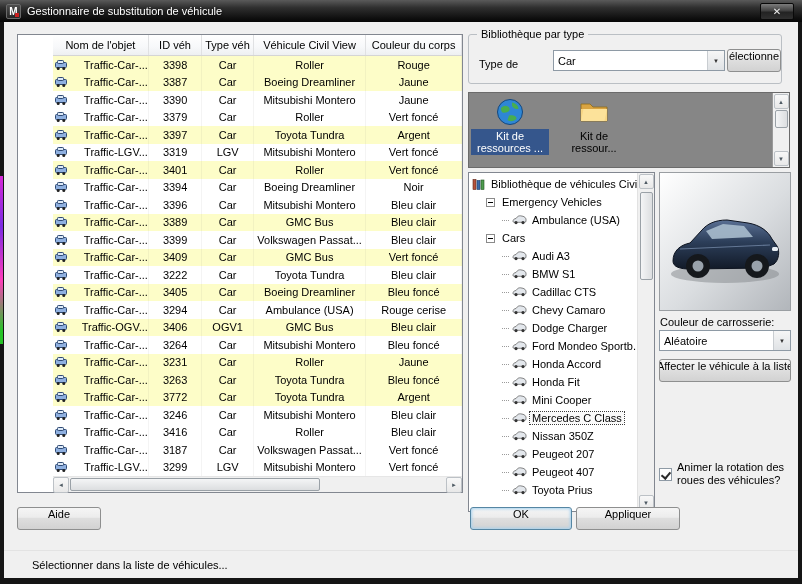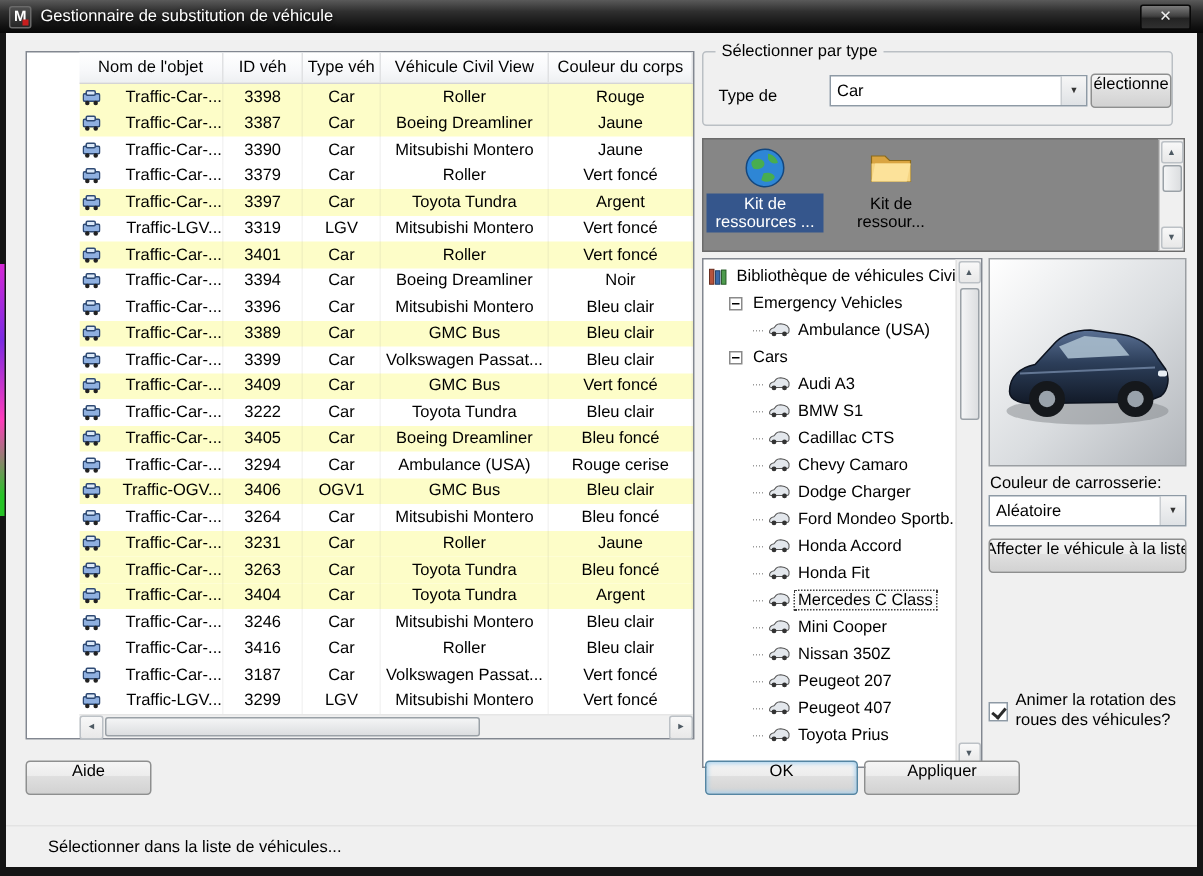--- a/index.html
+++ b/index.html
@@ -436,21 +436,21 @@
         <div class="lv-row hl">
           <div class="cell name w-name">
             <svg width="12" height="12" viewBox="0 0 12 12">
               <rect x="0.5" y="3.5" width="11" height="5" rx="1" fill="#8fb0e0" stroke="#2f4a74"></rect>
               <rect x="2.5" y="1.5" width="6" height="3" rx="0.8" fill="#dce9f8" stroke="#2f4a74"></rect>
               <circle cx="3.2" cy="9.6" r="1.5" fill="#222"></circle>
               <circle cx="8.8" cy="9.6" r="1.5" fill="#222"></circle>
             </svg>
             <span class="txt">Traffic-Car-...</span>
           </div>
-          <div class="cell w-id">3404</div>
+          <div class="cell w-id">3772</div>
           <div class="cell w-type">Car</div>
           <div class="cell w-model">Toyota Tundra</div>
           <div class="cell w-color">Argent</div>
         </div>
         <div class="lv-row">
           <div class="cell name w-name">
             <svg width="12" height="12" viewBox="0 0 12 12">
               <rect x="0.5" y="3.5" width="11" height="5" rx="1" fill="#8fb0e0" stroke="#2f4a74"></rect>
               <rect x="2.5" y="1.5" width="6" height="3" rx="0.8" fill="#dce9f8" stroke="#2f4a74"></rect>
               <circle cx="3.2" cy="9.6" r="1.5" fill="#222"></circle>
@@ -510,21 +510,21 @@
         </div>
       </div>
     <div class="hscroll">
       <div class="sb-btn">◄</div>
       <div class="sb-thumb-h"></div>
       <div class="sb-btn" style="margin-left:auto;">►</div>
     </div>
   </div>
 
   <div class="groupbox">
-    <div class="gb-legend">Sélectionner par type</div>
+    <div class="gb-legend">Bibliothèque par type</div>
     <div class="typede-label">Type de</div>
     <div class="combo type-combo">
       <span class="val">Car</span>
       <span class="arrow">▼</span>
     </div>
     <div class="btn select-btn">
       <span>électionne</span>
     </div>
   </div>
 
@@ -681,32 +681,32 @@
         </div>
         <div class="t-row depth2">
           <span class="t-dash"></span>
           <span class="t-icon">
             <svg width="15" height="10" viewBox="0 0 15 10">
               <path d="M1,6.5 C1,4.5 2,3.9 4,3.5 L5.5,1.7 C6,1.1 7,0.8 8.5,0.8 L11,1.3 C12.5,1.7 13.5,2.7 14,4 L14,6 C14,6.8 13.5,7.3 12.7,7.3 L2.2,7.3 C1.4,7.3 1,7 1,6.5 Z" fill="#e3e7ec" stroke="#555" stroke-width="0.7"></path>
               <circle cx="4" cy="7.6" r="1.6" fill="#333"></circle>
               <circle cx="11" cy="7.6" r="1.6" fill="#333"></circle>
             </svg>
           </span>
+          <span class="t-label">Mini Cooper</span>
+        </div>
+        <div class="t-row depth2">
+          <span class="t-dash"></span>
+          <span class="t-icon">
+            <svg width="15" height="10" viewBox="0 0 15 10">
+              <path d="M1,6.5 C1,4.5 2,3.9 4,3.5 L5.5,1.7 C6,1.1 7,0.8 8.5,0.8 L11,1.3 C12.5,1.7 13.5,2.7 14,4 L14,6 C14,6.8 13.5,7.3 12.7,7.3 L2.2,7.3 C1.4,7.3 1,7 1,6.5 Z" fill="#e3e7ec" stroke="#555" stroke-width="0.7"></path>
+              <circle cx="4" cy="7.6" r="1.6" fill="#333"></circle>
+              <circle cx="11" cy="7.6" r="1.6" fill="#333"></circle>
+            </svg>
+          </span>
           <span class="t-label selected">Mercedes C Class</span>
-        </div>
-        <div class="t-row depth2">
-          <span class="t-dash"></span>
-          <span class="t-icon">
-            <svg width="15" height="10" viewBox="0 0 15 10">
-              <path d="M1,6.5 C1,4.5 2,3.9 4,3.5 L5.5,1.7 C6,1.1 7,0.8 8.5,0.8 L11,1.3 C12.5,1.7 13.5,2.7 14,4 L14,6 C14,6.8 13.5,7.3 12.7,7.3 L2.2,7.3 C1.4,7.3 1,7 1,6.5 Z" fill="#e3e7ec" stroke="#555" stroke-width="0.7"></path>
-              <circle cx="4" cy="7.6" r="1.6" fill="#333"></circle>
-              <circle cx="11" cy="7.6" r="1.6" fill="#333"></circle>
-            </svg>
-          </span>
-          <span class="t-label">Mini Cooper</span>
         </div>
         <div class="t-row depth2">
           <span class="t-dash"></span>
           <span class="t-icon">
             <svg width="15" height="10" viewBox="0 0 15 10">
               <path d="M1,6.5 C1,4.5 2,3.9 4,3.5 L5.5,1.7 C6,1.1 7,0.8 8.5,0.8 L11,1.3 C12.5,1.7 13.5,2.7 14,4 L14,6 C14,6.8 13.5,7.3 12.7,7.3 L2.2,7.3 C1.4,7.3 1,7 1,6.5 Z" fill="#e3e7ec" stroke="#555" stroke-width="0.7"></path>
               <circle cx="4" cy="7.6" r="1.6" fill="#333"></circle>
               <circle cx="11" cy="7.6" r="1.6" fill="#333"></circle>
             </svg>
           </span>

